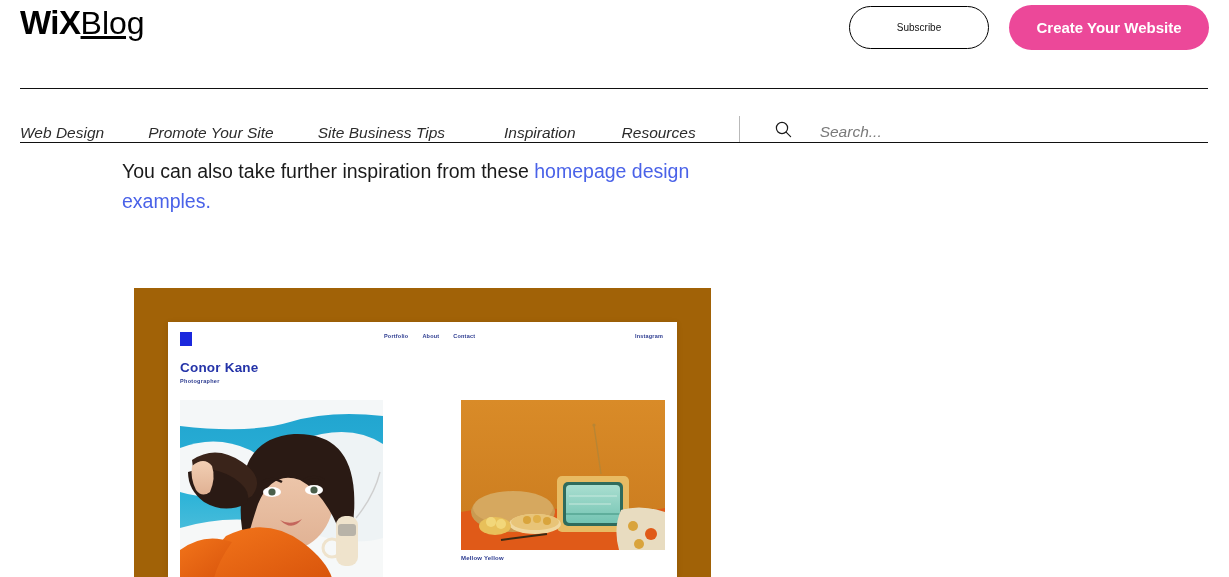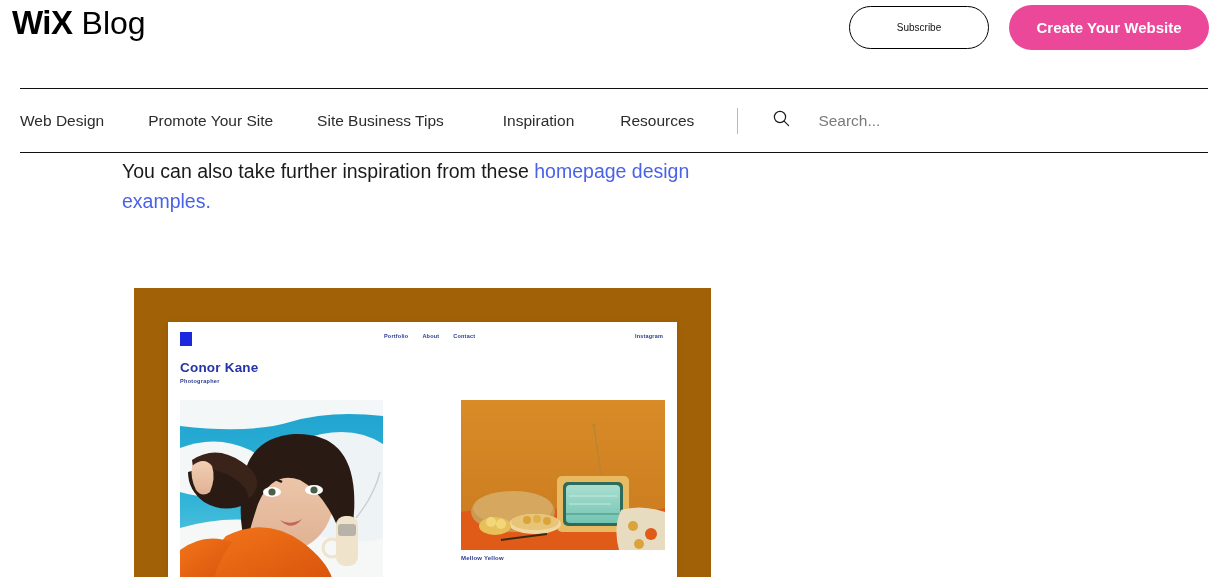--- a/index.html
+++ b/index.html
@@ -9,52 +9,53 @@
     font-family:"Liberation Sans", sans-serif;
     overflow:hidden;
   }
 
   
   .topbar{
     position:absolute; left:0; top:0; width:1229px; height:84px;
     display:flex; align-items:center;
   }
   .brand{
-    position:absolute; left:12px; top:6px;
-    display:flex; align-items:baseline; gap:9px;
+    position:absolute; left:20px; top:6px;
+    display:flex; align-items:baseline; 
     user-select:none;
   }
   .brand-wix{
     font-size:33px; font-weight:bold; letter-spacing:-0.5px;
     color:#000; line-height:1; position:relative; font-family:"Liberation Sans", sans-serif;
   }
   .brand-blog{
     font-size:32px; font-weight:400; color:#000; line-height:1;
     letter-spacing:0px;
+    text-decoration:underline;
   }
   .btn-subscribe{
     position:absolute; left:849px; top:6px;
     width:140px; height:43px; border-radius:24px;
     border:1px solid #000; background:#fff; color:#111;
     font-size:10px; font-family:"Liberation Sans", sans-serif;
     cursor:pointer; line-height:41px; text-align:center;
   }
   .btn-create{
     position:absolute; left:1009px; top:5px;
     width:200px; height:45px; border-radius:24px;
     border:none; background:#ec4899; color:#fff;
     font-size:15px; font-weight:bold; font-family:"Liberation Sans", sans-serif;
     cursor:pointer; line-height:45px; text-align:center;
   }
 
   
   .navwrap{
-    position:absolute; left:20px; top:88px; width:1188px; height:65px;
+    position:absolute; left:20px; top:88px; width:1188px; height:55px;
     border-top:1.5px solid #111; border-bottom:1.5px solid #111;
-    display:flex; align-items:center;
+    display:flex; align-items:flex-end;font-style:italic;
   }
   .navitem{
     font-size:15.5px; color:#2c2c2c; cursor:pointer; white-space:nowrap;
     font-family:"Liberation Sans", sans-serif;
   }
   .nav-divider{
     width:1px; height:26px; background:#b9b9b9;
   }
   .searchbox{
     display:flex; align-items:center; gap:28px; cursor:text;

